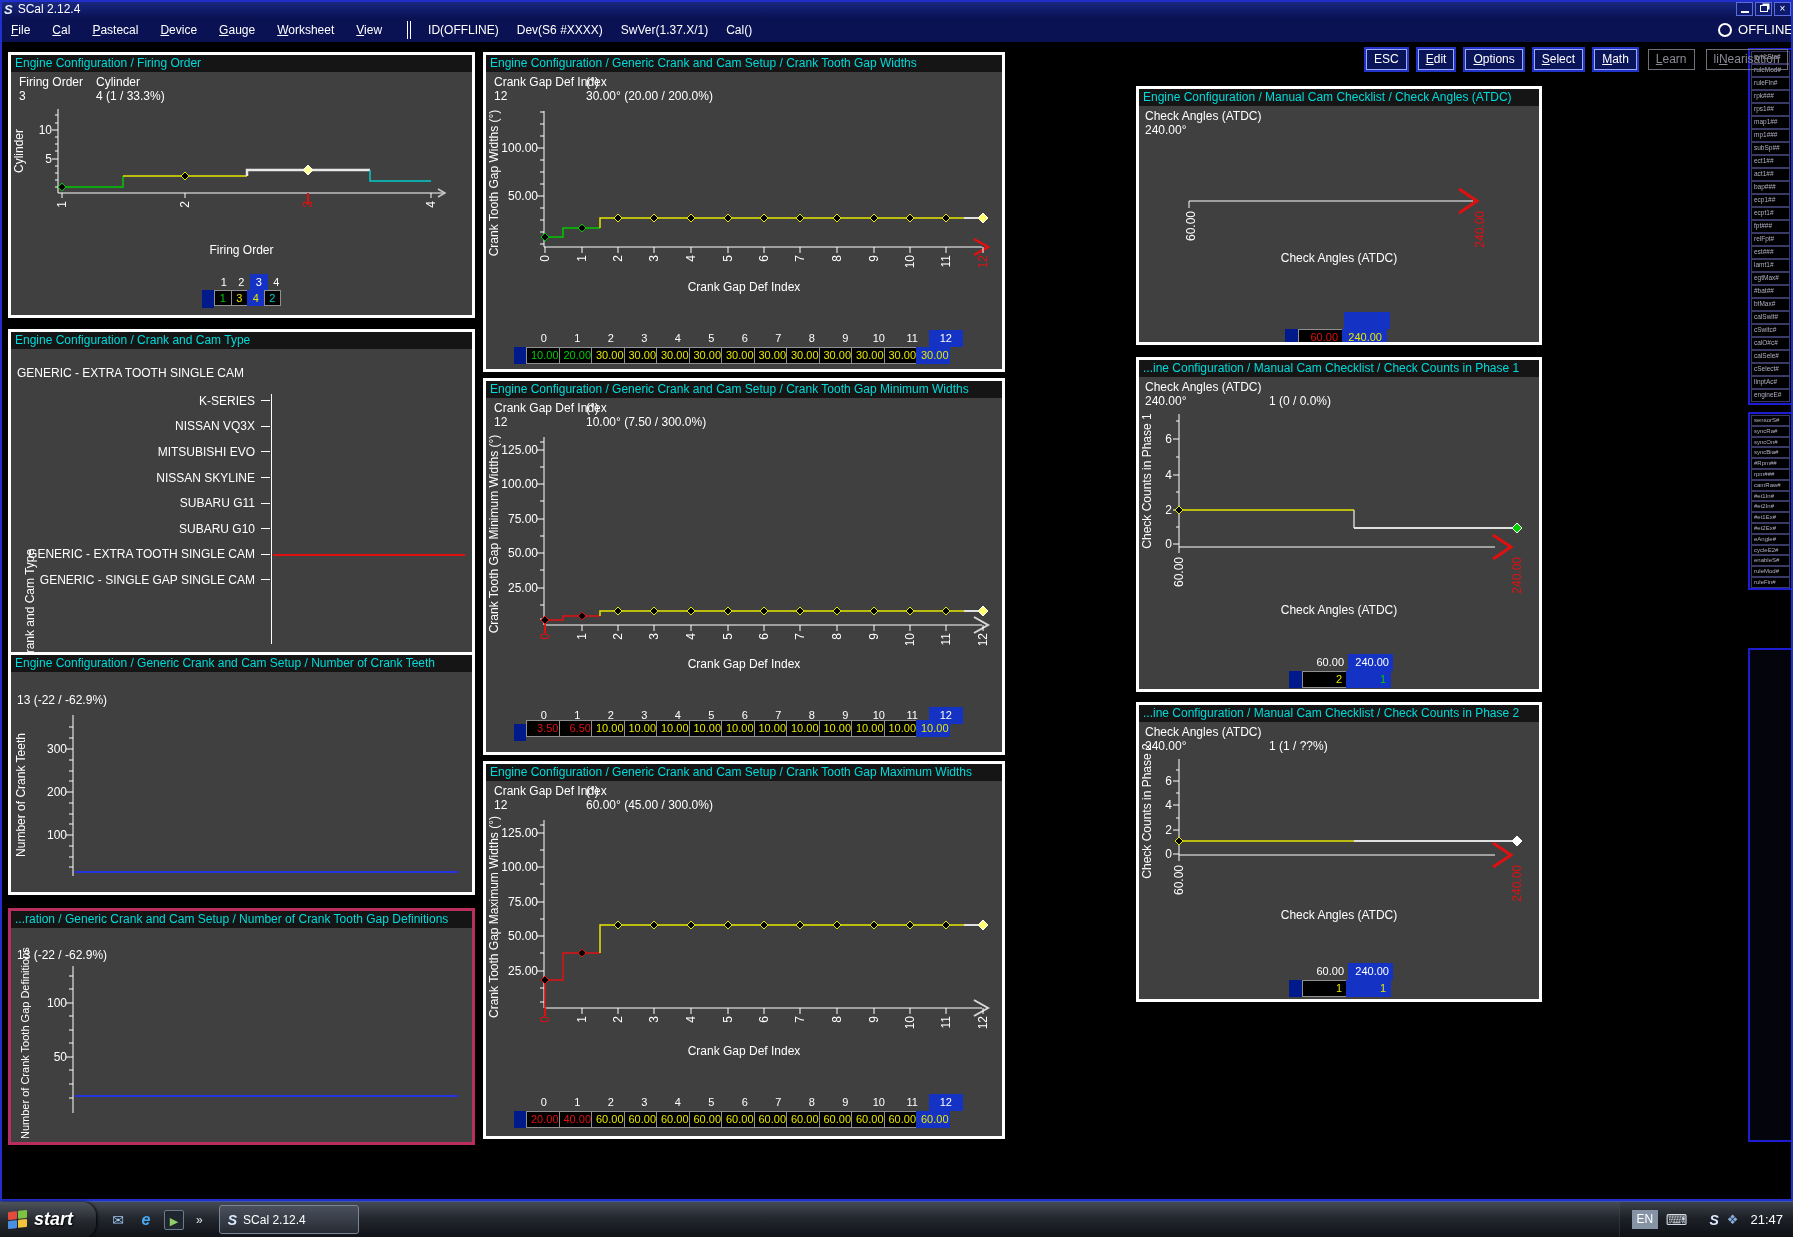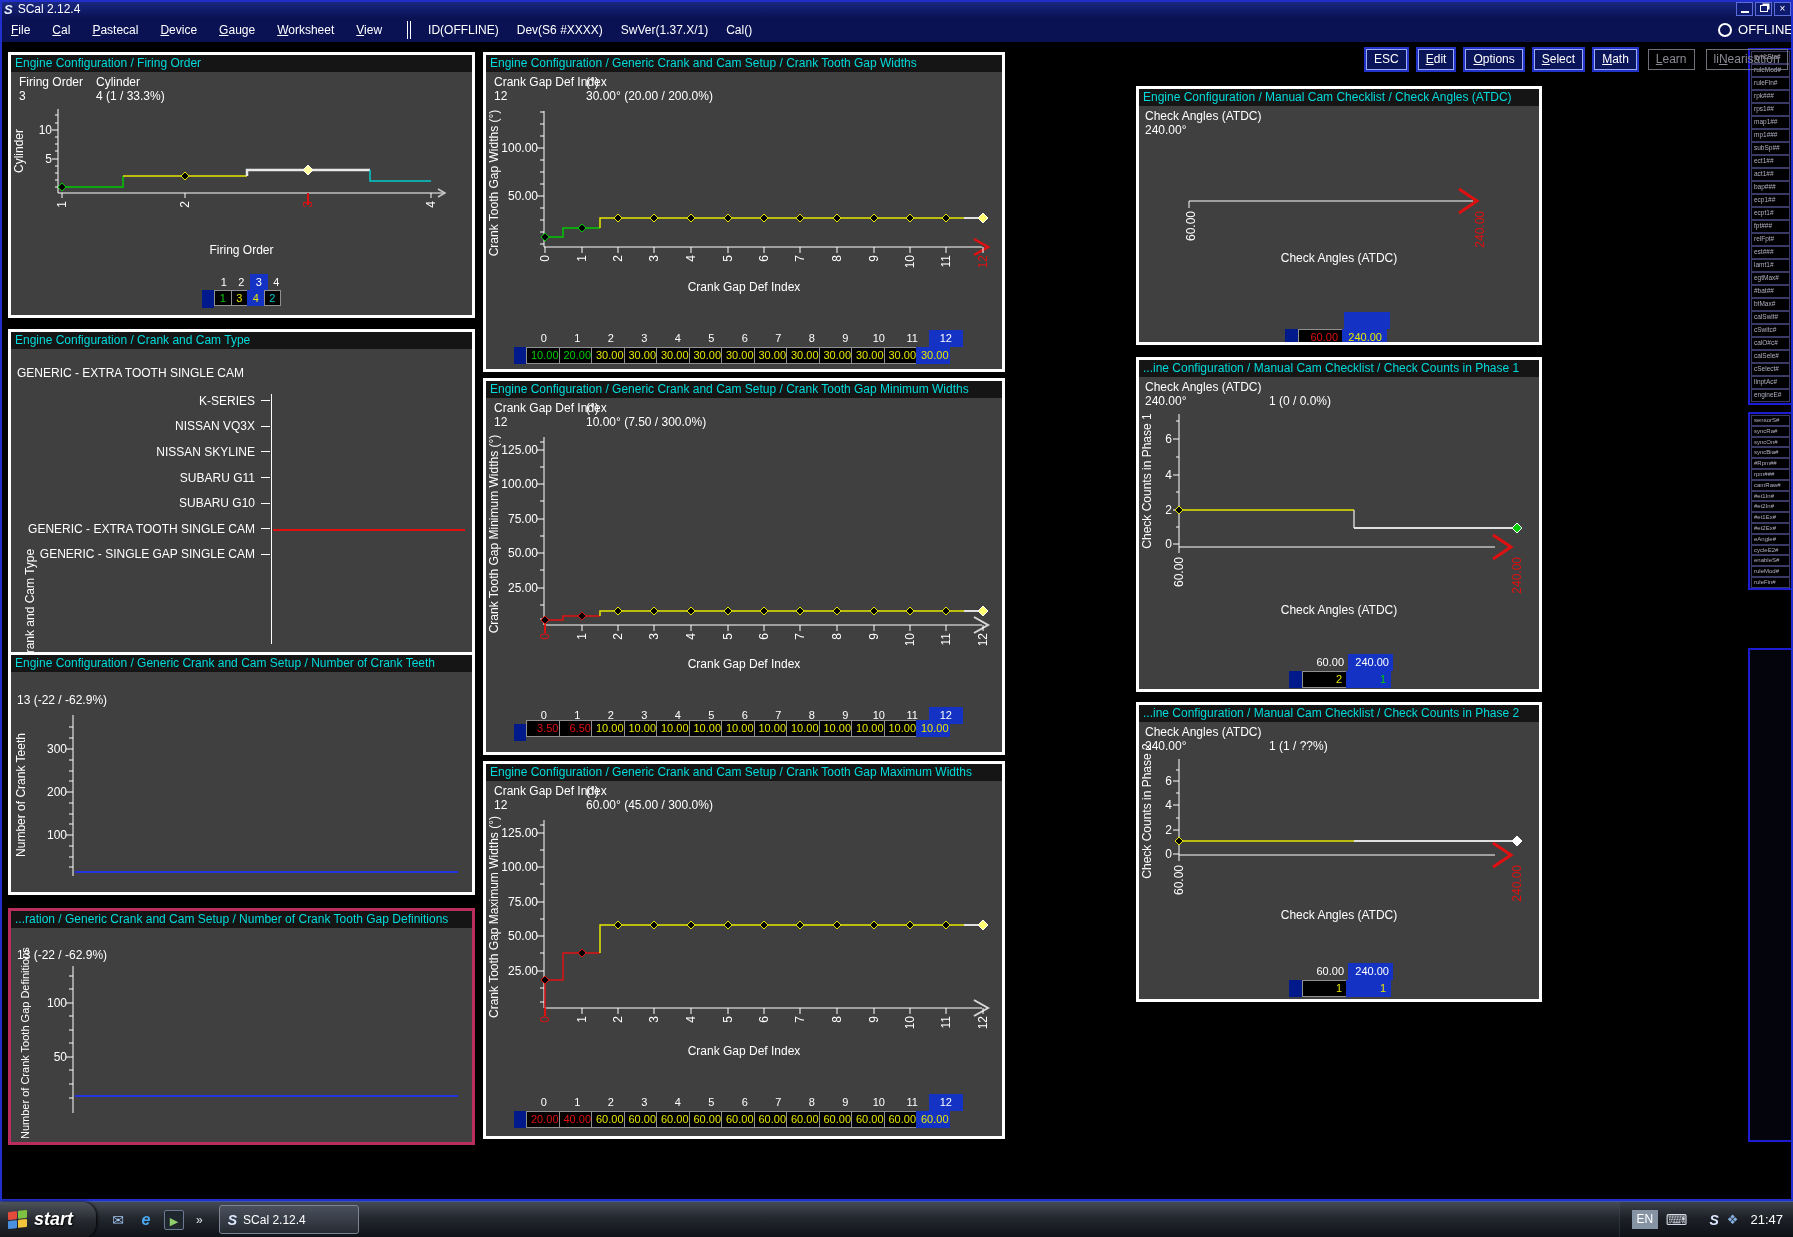--- a/index.html
+++ b/index.html
@@ -181,20 +181,24 @@
   <div class="rot" style="left:12px;top:330px">Crank and Cam Type</div>
   <div class="camaxis"></div>
   <div class="camlist">
 
   <div class="camrow">
       <span class="camlabel">K-SERIES</span>
         <span class="camtick"></span>
     </div>
       <div class="camrow">
       <span class="camlabel">NISSAN VQ3X</span>
+        <span class="camtick"></span>
+    </div>
+      <div class="camrow">
+      <span class="camlabel">MITSUBISHI EVO</span>
         <span class="camtick"></span>
     </div>
       <div class="camrow">
       <span class="camlabel">NISSAN SKYLINE</span>
         <span class="camtick"></span>
     </div>
       <div class="camrow">
       <span class="camlabel">SUBARU G11</span>
         <span class="camtick"></span>
     </div>

